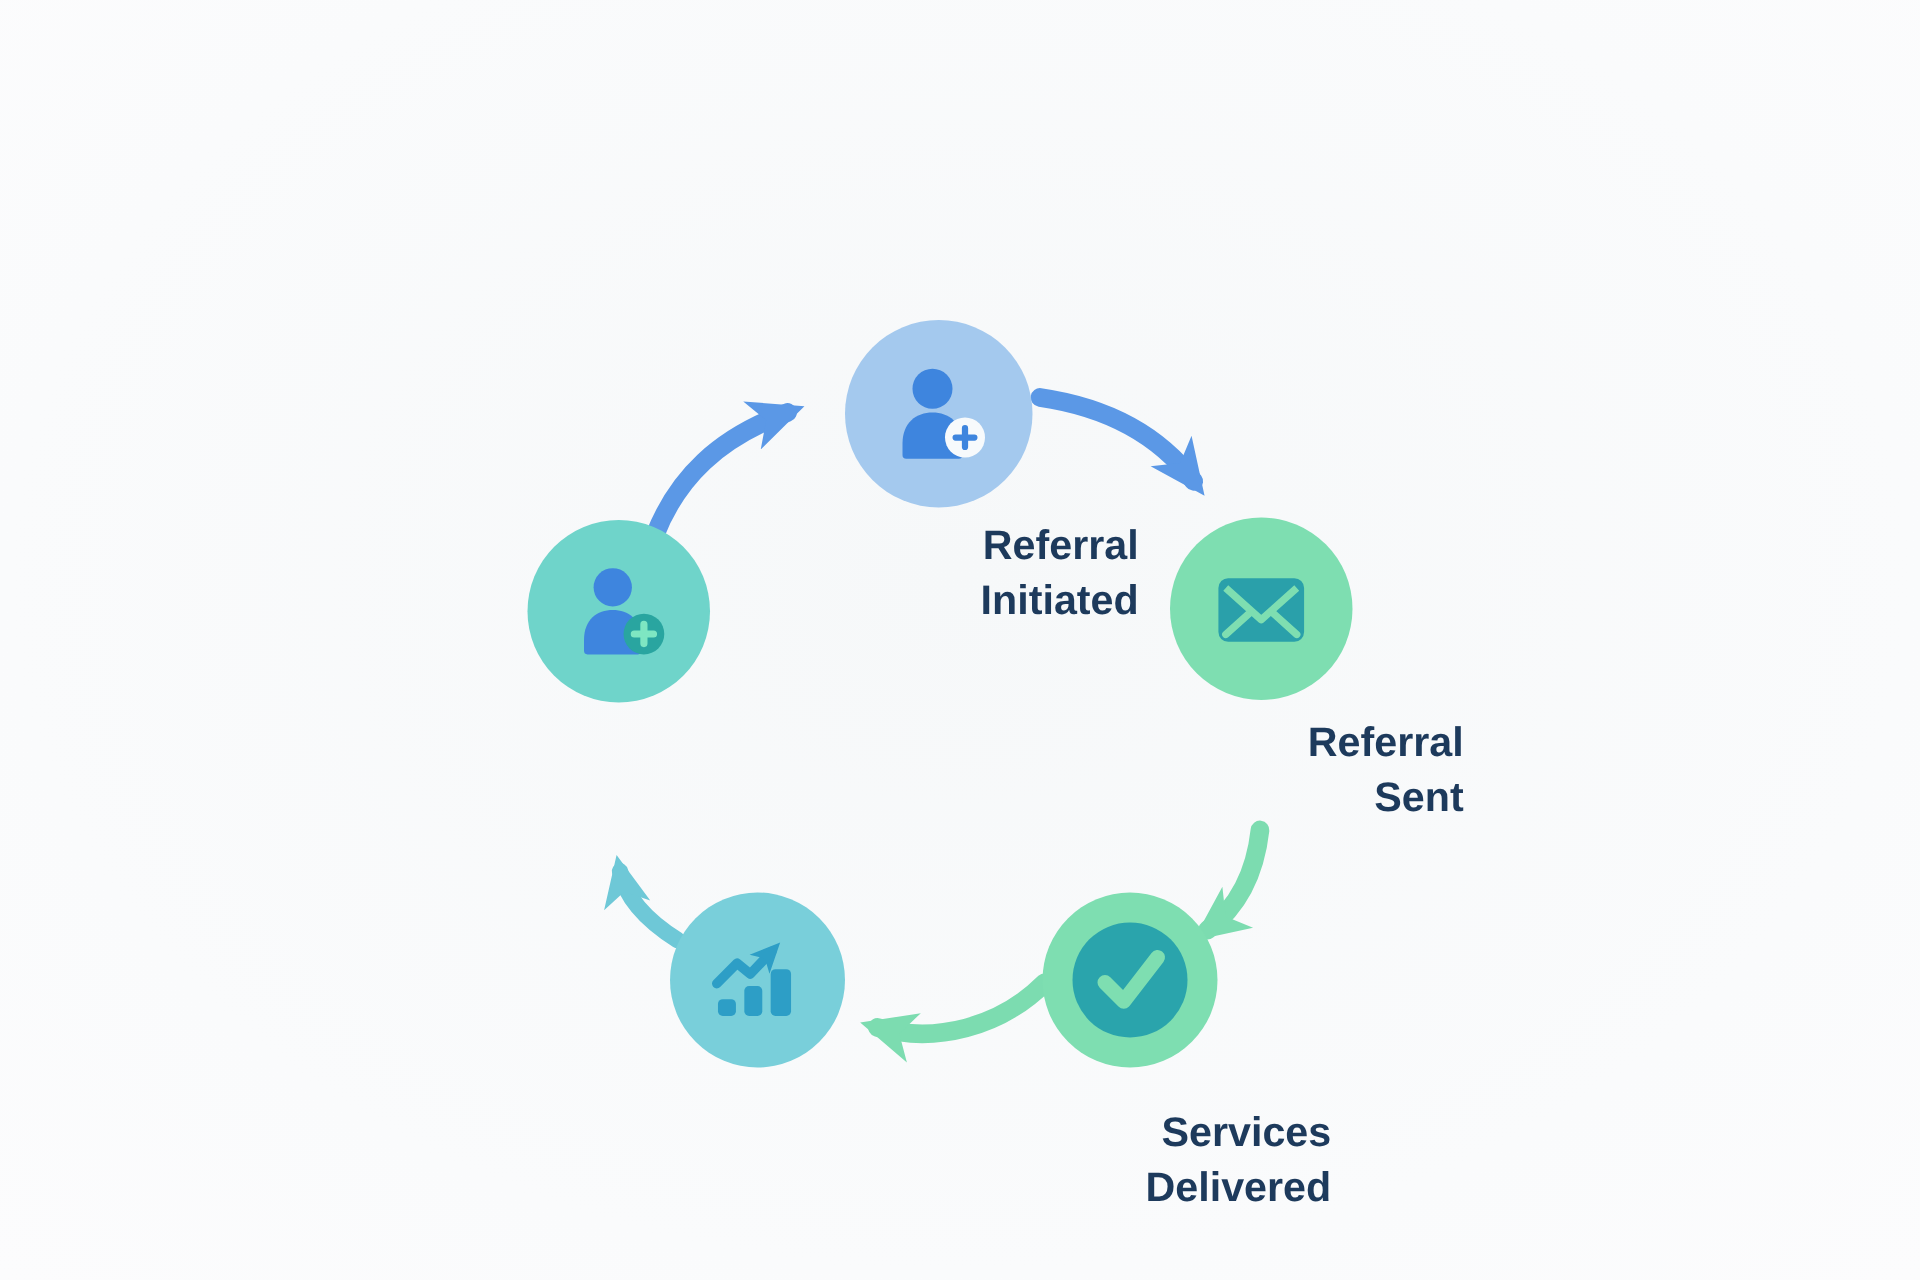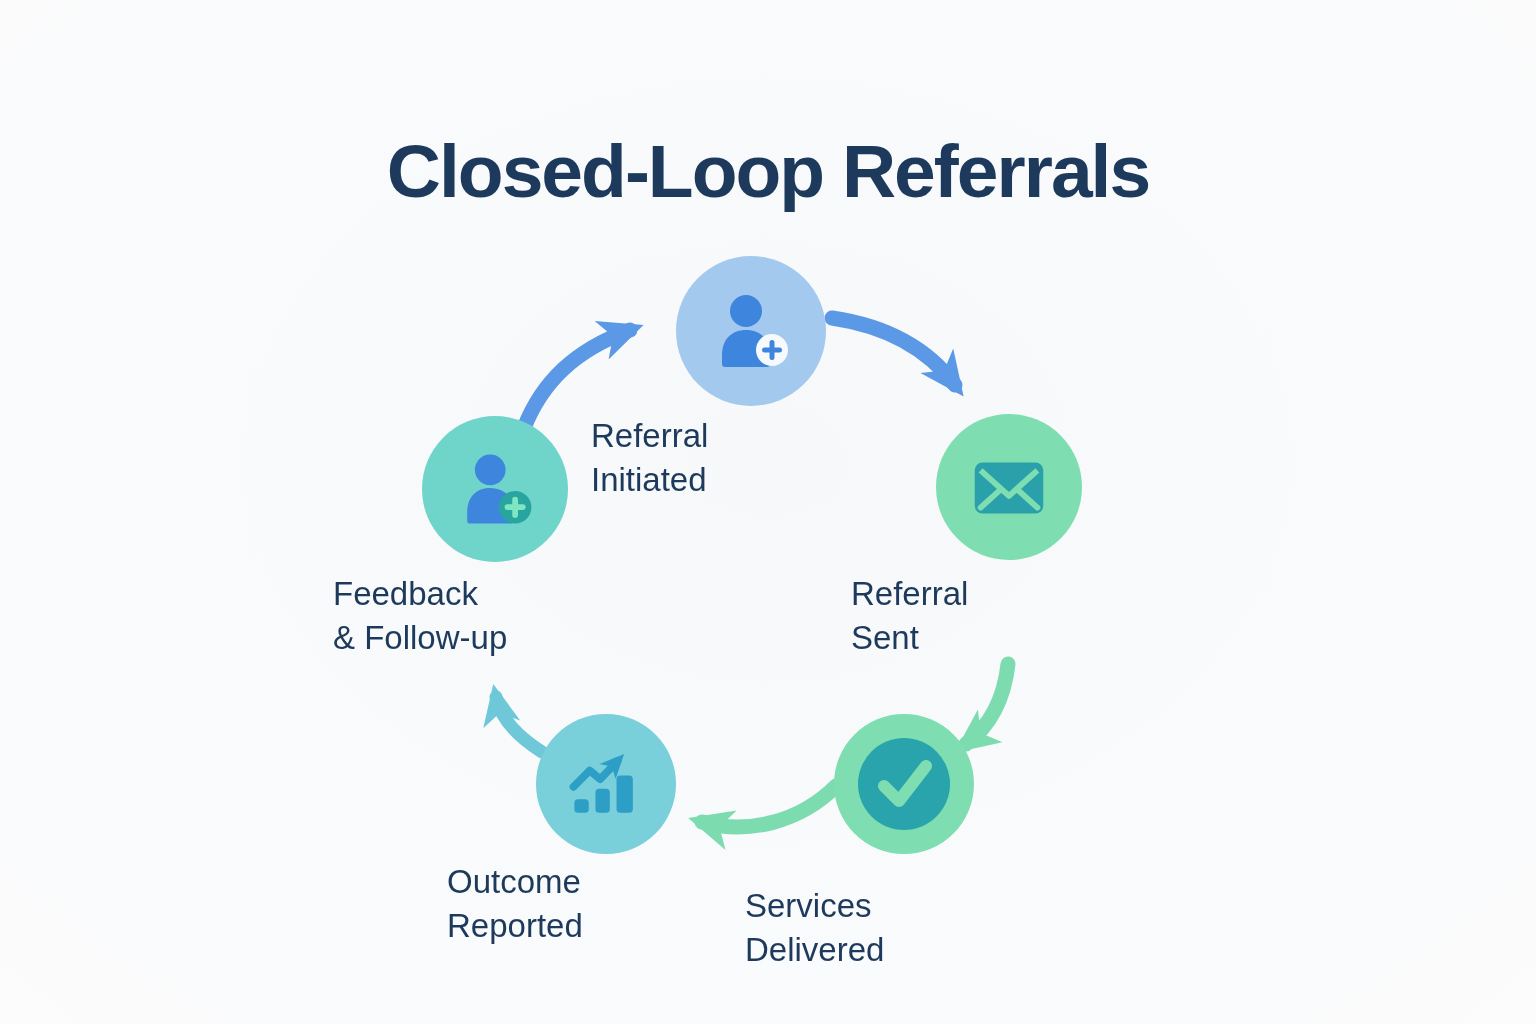--- a/index.html
+++ b/index.html
@@ -10,40 +10,39 @@
   }
   .title{
     position:absolute;left:0;top:128px;width:1536px;text-align:center;
     font-size:75px;font-weight:bold;letter-spacing:-2px;color:#1d3a5c;margin:0;
   }
   .arrow-layer{position:absolute;left:0;top:0;width:1536px;height:1024px;}
   .node-circle{
     position:absolute;border-radius:50%;display:flex;align-items:center;justify-content:center;
   }
   .node-label{
-    position:absolute;width:320px;text-align:left;white-space:pre-line;
-    font-size:33px;font-weight:normal;line-height:1.33;color:#1d3a5c;
+    position:absolute;width:320px;text-align:right;white-space:pre-line;
+    font-size:33px;font-weight:bold;line-height:1.33;color:#1d3a5c;
   }
   .c-initiated{left:676px;top:256px;width:150px;height:150px;background:#a4c9ee;}
   .l-initiated{left:591px;top:414px;}
   .c-sent{left:936px;top:414px;width:146px;height:146px;background:#7edeb1;}
   .l-sent{left:851px;top:572px;}
   .c-delivered{left:834px;top:714px;width:140px;height:140px;background:#7edeb1;}
   .l-delivered{left:745px;top:860px;margin-top:24px;}
   .c-outcome{left:536px;top:714px;width:140px;height:140px;background:#79cfda;}
   .l-outcome{left:447px;top:860px;}
   .c-feedback{left:422px;top:416px;width:146px;height:146px;background:#6fd4ca;}
   .l-feedback{left:333px;top:572px;}
 </style>
 </head>
 <body>
 
 <div class="stage">
 
-  <h1 class="title">Closed-Loop Referrals</h1>
 
   <svg class="arrow-layer" width="1536" height="1024" viewBox="0 0 1536 1024">
     <defs>
       <marker id="head-blue" viewBox="0 0 10 10" refX="6.5" refY="5" markerWidth="3.1" markerHeight="3.1" orient="auto-start-reverse">
         <path d="M0 0.6 L9.6 5 L0 9.4 L2.6 5 Z" fill="#5b98e6"></path>
       </marker>
       <marker id="head-mint" viewBox="0 0 10 10" refX="6.5" refY="5" markerWidth="3.1" markerHeight="3.1" orient="auto-start-reverse">
         <path d="M0 0.6 L9.6 5 L0 9.4 L2.6 5 Z" fill="#7cdcb0"></path>
       </marker>
       <marker id="head-teal" viewBox="0 0 10 10" refX="6.5" refY="5" markerWidth="3.3" markerHeight="3.3" orient="auto-start-reverse">
@@ -94,27 +93,23 @@
         <marker id="head-trend" viewBox="0 0 10 10" refX="5.5" refY="5" markerWidth="3.4" markerHeight="3.4" orient="auto">
           <path d="M0 0.8 L9.2 5 L0 9.2 L2.4 5 Z" fill="#2d9ec6"></path>
         </marker>
       </defs>
       <rect x="15" y="64" width="15" height="14" rx="4" fill="#2d9ec6"></rect>
       <rect x="37" y="53" width="15" height="25" rx="4" fill="#2d9ec6"></rect>
       <rect x="59" y="39" width="17" height="39" rx="4" fill="#2d9ec6"></rect>
       <path d="M14 51 L31 34 L42 43 L60 24" fill="none" stroke="#2d9ec6" stroke-width="8" stroke-linecap="round" stroke-linejoin="round" marker-end="url(#head-trend)"></path>
     </svg>
   </div>
-  <div class="node-label l-outcome">Outcome
-Reported</div>
 
   <div class="node-circle c-feedback">
     <svg width="92" height="92" viewBox="0 0 96 96">
       <circle cx="43" cy="28" r="16" fill="#3e85de"></circle>
       <path d="M19 81 L19 72 C19 55 30 47 43 47 C56 47 67 55 67 72 L67 81 Q67 84 64 84 L22 84 Q19 84 19 81 Z" fill="#3e85de"></path>
       <circle cx="69" cy="67" r="17" fill="#29a5a0"></circle>
       <path d="M61 67 H77 M69 59 V75" stroke="#7ee6c2" stroke-width="6" stroke-linecap="round" fill="none"></path>
     </svg>
   </div>
-  <div class="node-label l-feedback">Feedback
-&amp; Follow-up</div>
 
 </div>
 
 </body></html>

